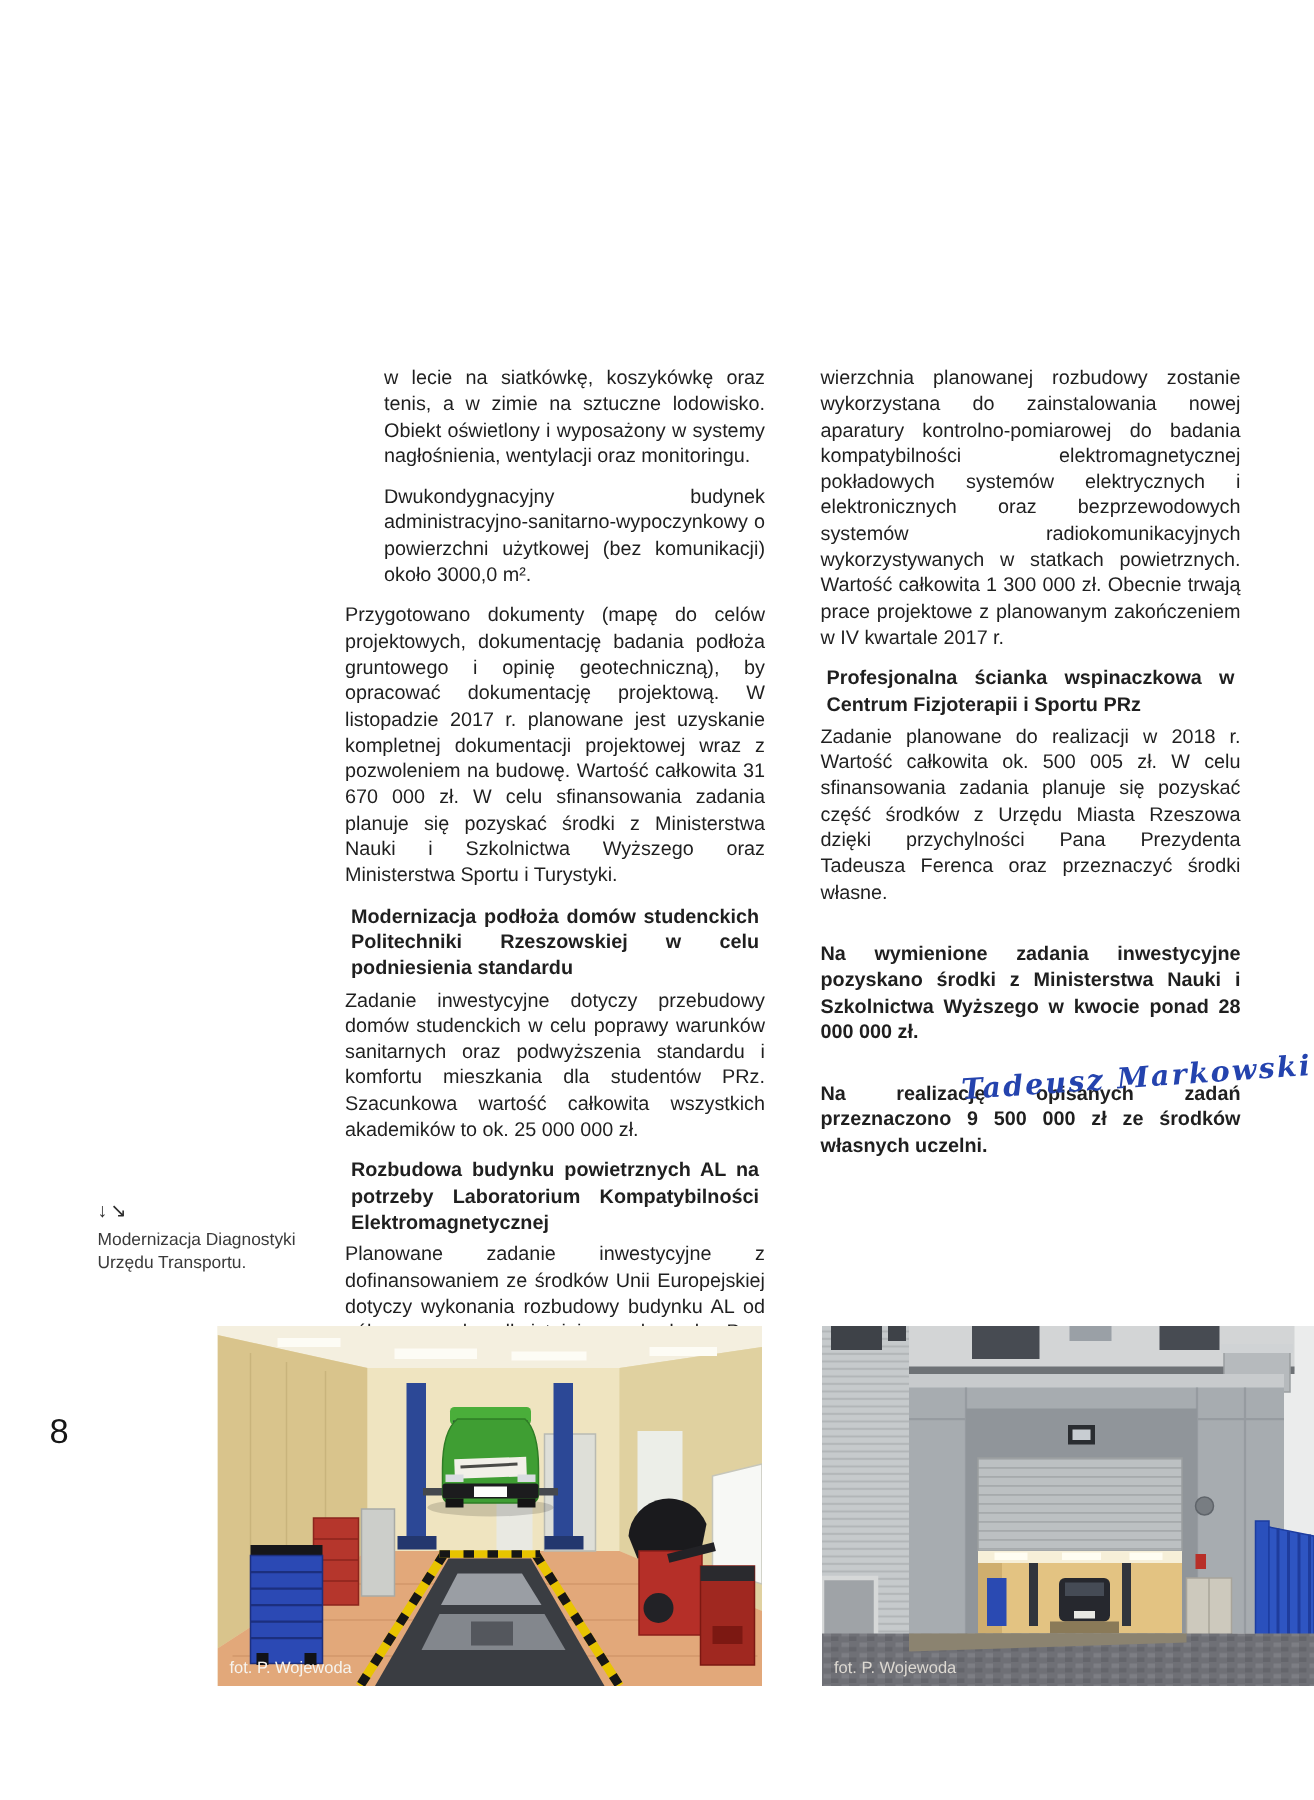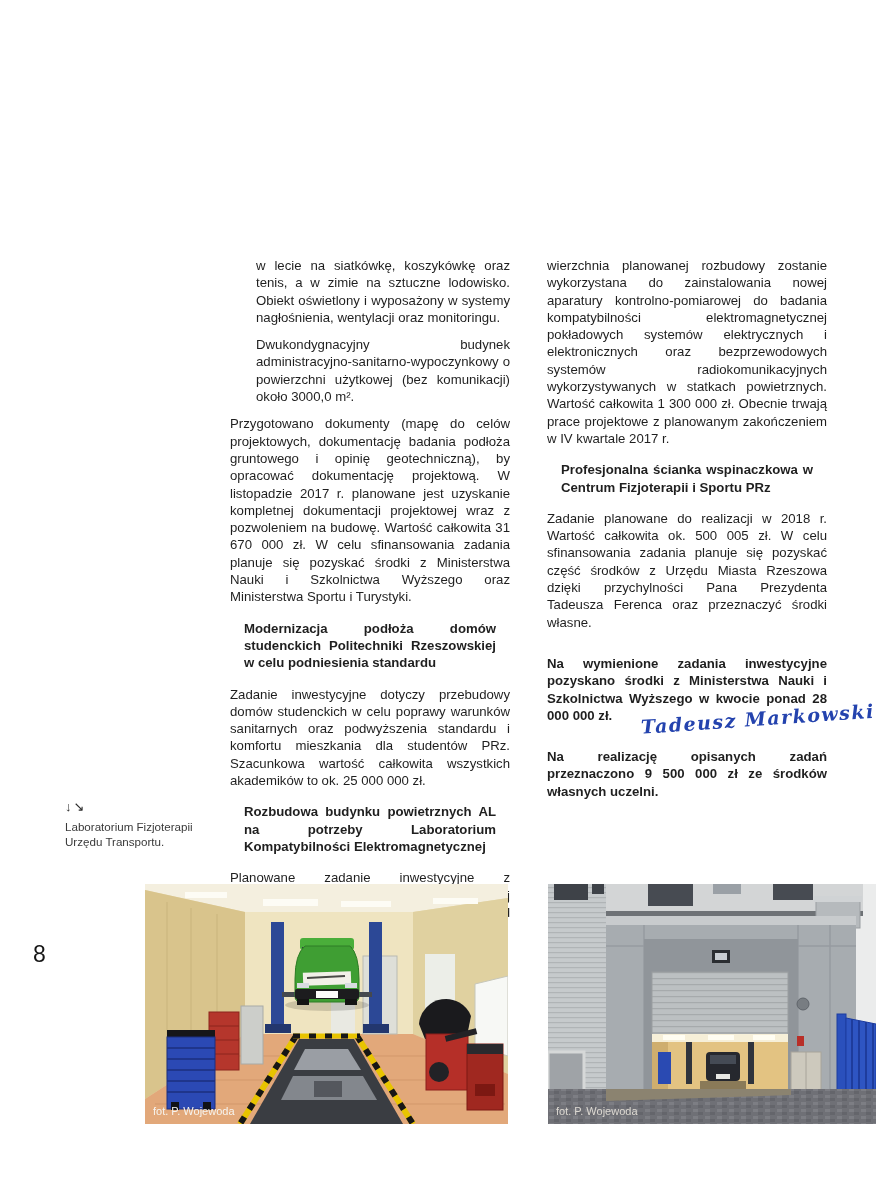--- a/index.html
+++ b/index.html
@@ -1,28 +1,28 @@
 <!DOCTYPE html>
 <html lang="pl"><head>
 <meta charset="utf-8">
 <style>
   html,body{margin:0;padding:0;background:#ffffff;}
   .page{
     position:relative;width:876px;height:1200px;background:#ffffff;
     font-family:"Liberation Sans",sans-serif;color:#1f1f1f;overflow:hidden;
   }
   .col{
-    position:absolute;top:257px;width:280px;
+    position:absolute;top:243px;width:280px;
     font-size:13.2px;line-height:17.3px;text-align:justify;
   }
   .col-left{left:230px;}
   .col-right{left:547px;}
   .col p{margin:0 0 10px 0;}
   .col p.indented{margin-left:26px;}
-  .col p.heading{font-weight:bold;margin:14px;}
+  .col p.heading{font-weight:bold;margin:4px;}
   .col p.bold{font-weight:bold;margin-top:24px;}
   .pagenum{
     position:absolute;left:33px;top:941px;font-size:23px;color:#161616;
   }
   .caption{
     position:absolute;left:65px;top:799px;width:145px;
     font-size:11.6px;line-height:15.6px;color:#3a3a3a;
   }
   .caption .arrows{font-size:13px;letter-spacing:2px;color:#2c2c2c;margin-bottom:4px;}
   .photo{position:absolute;top:884px;}
@@ -38,21 +38,21 @@
 </style>
 </head>
 <body>
 
 <div class="page">
 
   <div class="pagenum">8</div>
 
   <div class="caption">
     <div class="arrows">↓↘</div>
-    <div>Laboratorium Fizjoterapii</div>
+    <div>Modernizacja Diagnostyki</div>
     <div>Urzędu Transportu.</div>
   </div>
 
   <div class="col col-left">
     <p class="indented">w lecie na siatkówkę, koszykówkę oraz tenis, a w zimie na sztuczne lodowisko. Obiekt oświetlony i wyposażony w systemy nagłośnienia, wentylacji oraz monitoringu.</p>
     <p class="indented">Dwukondygnacyjny budynek administracyjno-sanitarno-wypoczynkowy o powierzchni użytkowej (bez komunikacji) około 3000,0 m².</p>
     <p class="normal">Przygotowano dokumenty (mapę do celów projektowych, dokumentację badania podłoża gruntowego i opinię geotechniczną), by opracować dokumentację projektową. W listopadzie 2017 r. planowane jest uzyskanie kompletnej dokumentacji projektowej wraz z pozwoleniem na budowę. Wartość całkowita 31 670 000 zł. W celu sfinansowania zadania planuje się pozyskać środki z Ministerstwa Nauki i Szkolnictwa Wyższego oraz Ministerstwa Sportu i Turystyki.</p>
     <p class="heading">Modernizacja podłoża domów studenckich Politechniki Rzeszowskiej w celu podniesienia standardu</p>
     <p class="normal">Zadanie inwestycyjne dotyczy przebudowy domów studenckich w celu poprawy warunków sanitarnych oraz podwyższenia standardu i komfortu mieszkania dla studentów PRz. Szacunkowa wartość całkowita wszystkich akademików to ok. 25 000 000 zł.</p>
     <p class="heading">Rozbudowa budynku powietrznych AL na potrzeby Laboratorium Kompatybilności Elektromagnetycznej</p>

